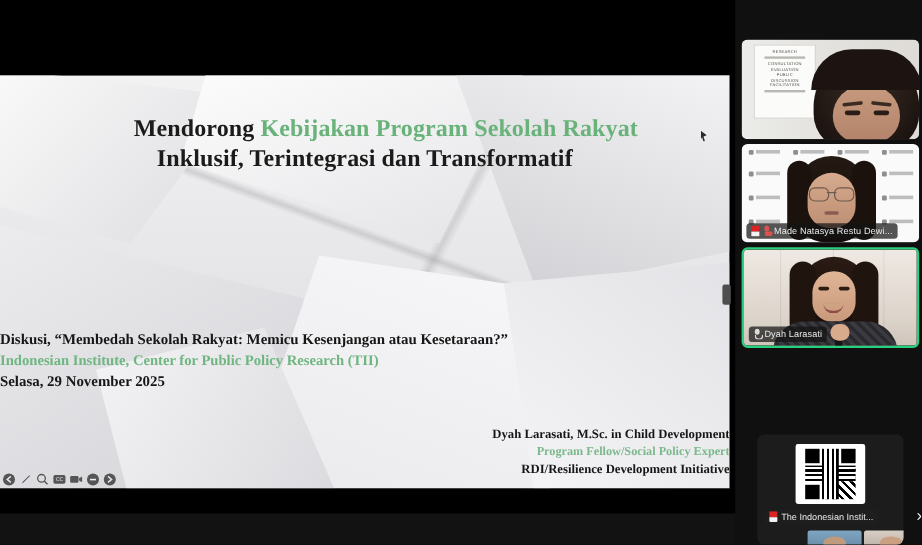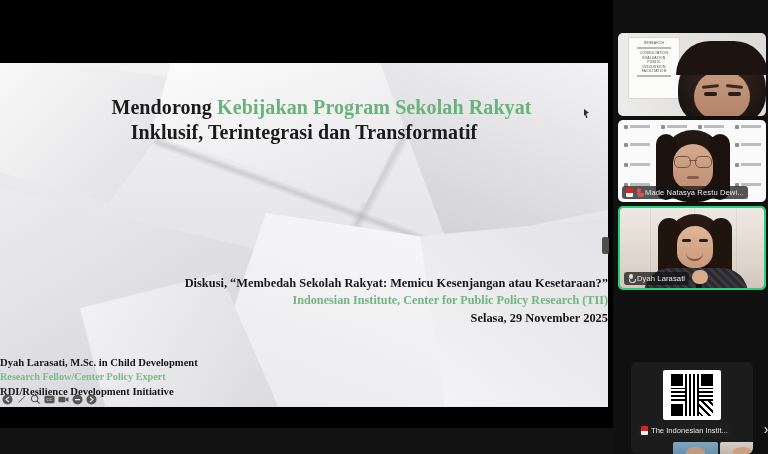--- a/index.html
+++ b/index.html
@@ -31,27 +31,27 @@
   .f7{left:80px;top:210px;width:200px;height:160px;background:linear-gradient(120deg,#f4f4f6,#dadade);
       clip-path:polygon(0 22%,70% 0,100% 86%,16% 100%);}
   .slide-inner{position:relative;z-index:5;width:100%;height:100%;}
 
   .title-block{position:absolute;left:0;top:32px;width:100%;text-align:center;
                font-family:"Liberation Serif",serif;font-weight:700;}
   .title-l1{font-size:20px;line-height:24px;color:#1b1b1b;letter-spacing:.1px;margin-left:35px;}
   .title-l2{font-size:20px;line-height:26px;color:#1b1b1b;letter-spacing:.1px;}
   .grn{color:#69b37b;}
 
-  .sub-block{position:absolute;left:0;top:212px;width:100%;text-align:right;
+  .sub-block{position:absolute;left:0;top:212px;width:100%;text-align:left;
              font-family:"Liberation Serif",serif;}
   .sub1{font-size:12.4px;font-weight:700;color:#161616;line-height:17px;}
   .sub2{font-size:12.2px;font-weight:700;color:#6fb681;line-height:17px;}
   .sub3{font-size:12.4px;font-weight:700;color:#161616;line-height:18px;}
 
-  .pres-block{position:absolute;left:0;top:292px;width:100%;text-align:left;
+  .pres-block{position:absolute;left:0;top:292px;width:100%;text-align:right;
               font-family:"Liberation Serif",serif;}
   .pres1{font-size:10.6px;font-weight:700;color:#161616;line-height:15px;}
   .pres2{font-size:10.2px;font-weight:700;color:#7cb98c;line-height:14px;}
   .pres3{font-size:10.6px;font-weight:700;color:#161616;line-height:15px;}
 
   
   .slide-toolbar{position:absolute;left:2px;top:331px;display:flex;align-items:center;gap:3px;z-index:9;}
   .tb-ic{width:11px;height:11px;display:flex;align-items:center;justify-content:center;
          color:#4a4a4a;font-size:8px;line-height:1;}
   .tb-ic svg{display:block;}
@@ -194,21 +194,21 @@
         </div>
 
         <div class="sub-block">
           <div class="sub1">Diskusi, “Membedah Sekolah Rakyat: Memicu Kesenjangan atau Kesetaraan?”</div>
           <div class="sub2">Indonesian Institute, Center for Public Policy Research (TII)</div>
           <div class="sub3">Selasa, 29 November 2025</div>
         </div>
 
         <div class="pres-block">
           <div class="pres1">Dyah Larasati, M.Sc. in Child Development</div>
-          <div class="pres2">Research Fellow/Center Policy Expert</div>
+          <div class="pres2">Program Fellow/Social Policy Expert</div>
           <div class="pres3">RDI/Resilience Development Initiative</div>
         </div>
       </div>
 
       <div class="slide-toolbar">
         <span class="tb-ic">
           <svg width="11" height="11" viewBox="0 0 11 11">
               <circle cx="5.5" cy="5.5" r="5" fill="#555"></circle>
               <path d="M7 3 L4 5.5 L7 8" stroke="#e8e8e8" stroke-width="1.2" fill="none"></path>
             </svg>

